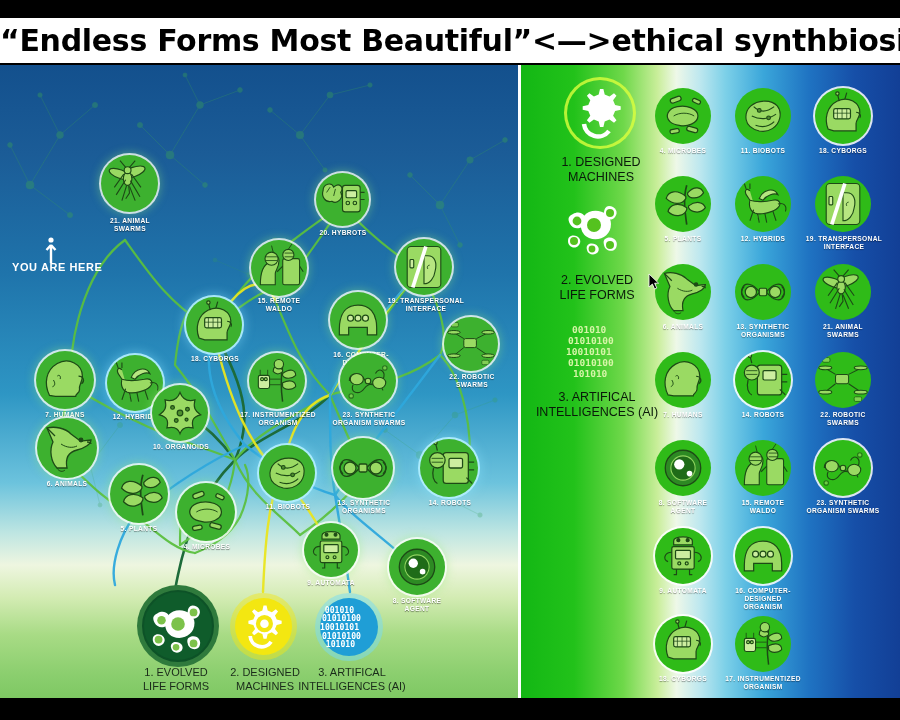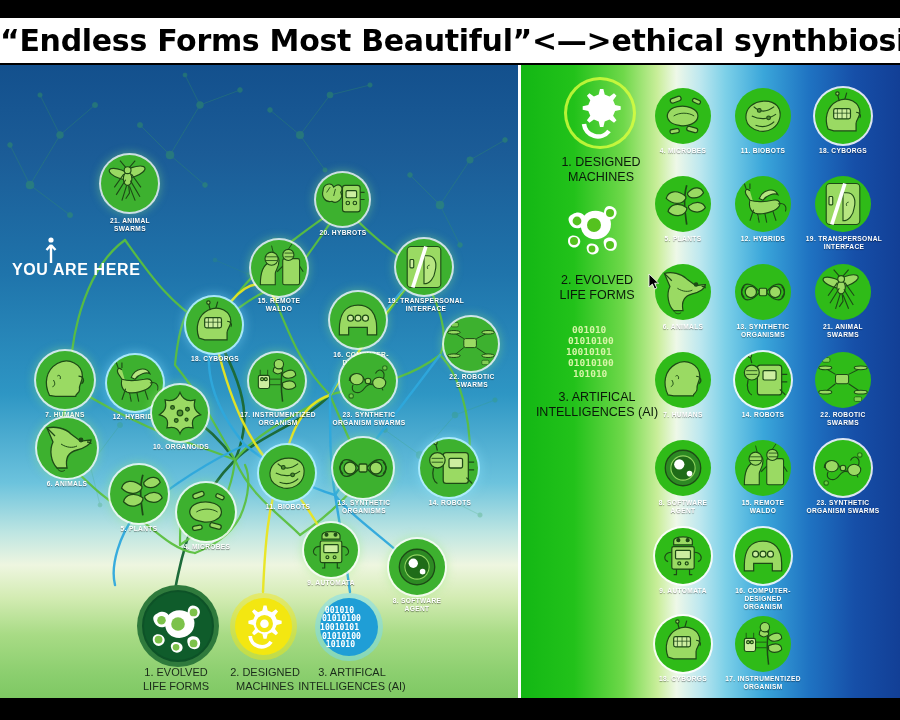--- a/index.html
+++ b/index.html
@@ -36,21 +36,21 @@
 
   
   .rootcirc{position:absolute;border-radius:50%;}
   .root1{background:#0f5c2b;border:2px solid #0d5227;box-shadow:0 0 0 3px rgba(255,255,255,.0),0 0 0 5px #2f7a3c;}
   .root2{background:#f3e711;box-shadow:0 0 0 5px rgba(243,231,17,.45);}
   .root3{background:#1f9ed6;box-shadow:0 0 0 5px rgba(120,220,245,.5);}
   .rootlabel{position:absolute;color:#1a2b1a;font-size:11px;font-weight:normal;
     text-align:center;line-height:14px;}
 
   
-  #yah{position:absolute;color:#fff;font-size:16px;font-weight:bold;letter-spacing:.6px;}
+  #yah{position:absolute;color:#fff;font-size:11px;font-weight:bold;letter-spacing:.6px;}
   #yaharrow{position:absolute;width:0;height:0;}
 
   
   .rcat{position:absolute;}
   .rcatcirc{position:absolute;border-radius:50%;}
   .rcatlabel{position:absolute;color:#0a1a0a;font-size:12.5px;line-height:15px;text-align:center;}
 
   .rnode{position:absolute;}
   .rcirc{position:absolute;border-radius:50%;background:#2fbb18;overflow:hidden;}
   .rcirc.halo{box-shadow:0 0 0 2px rgba(255,255,255,.85);}

